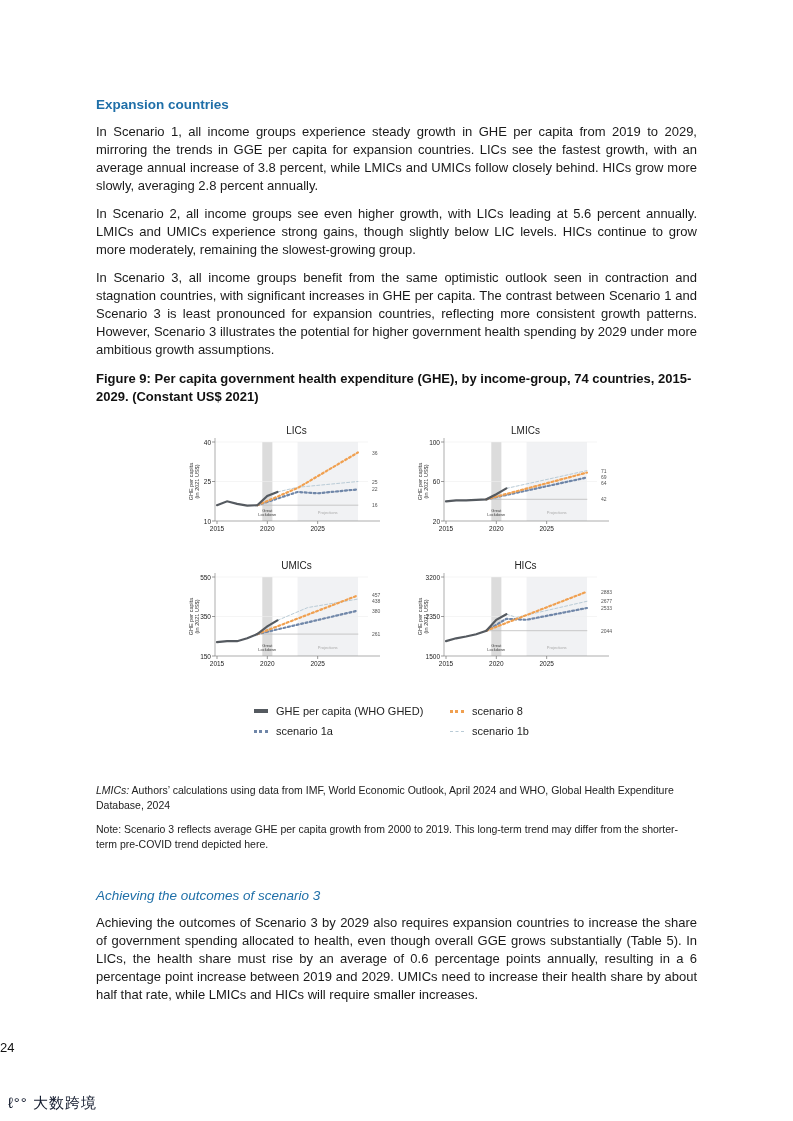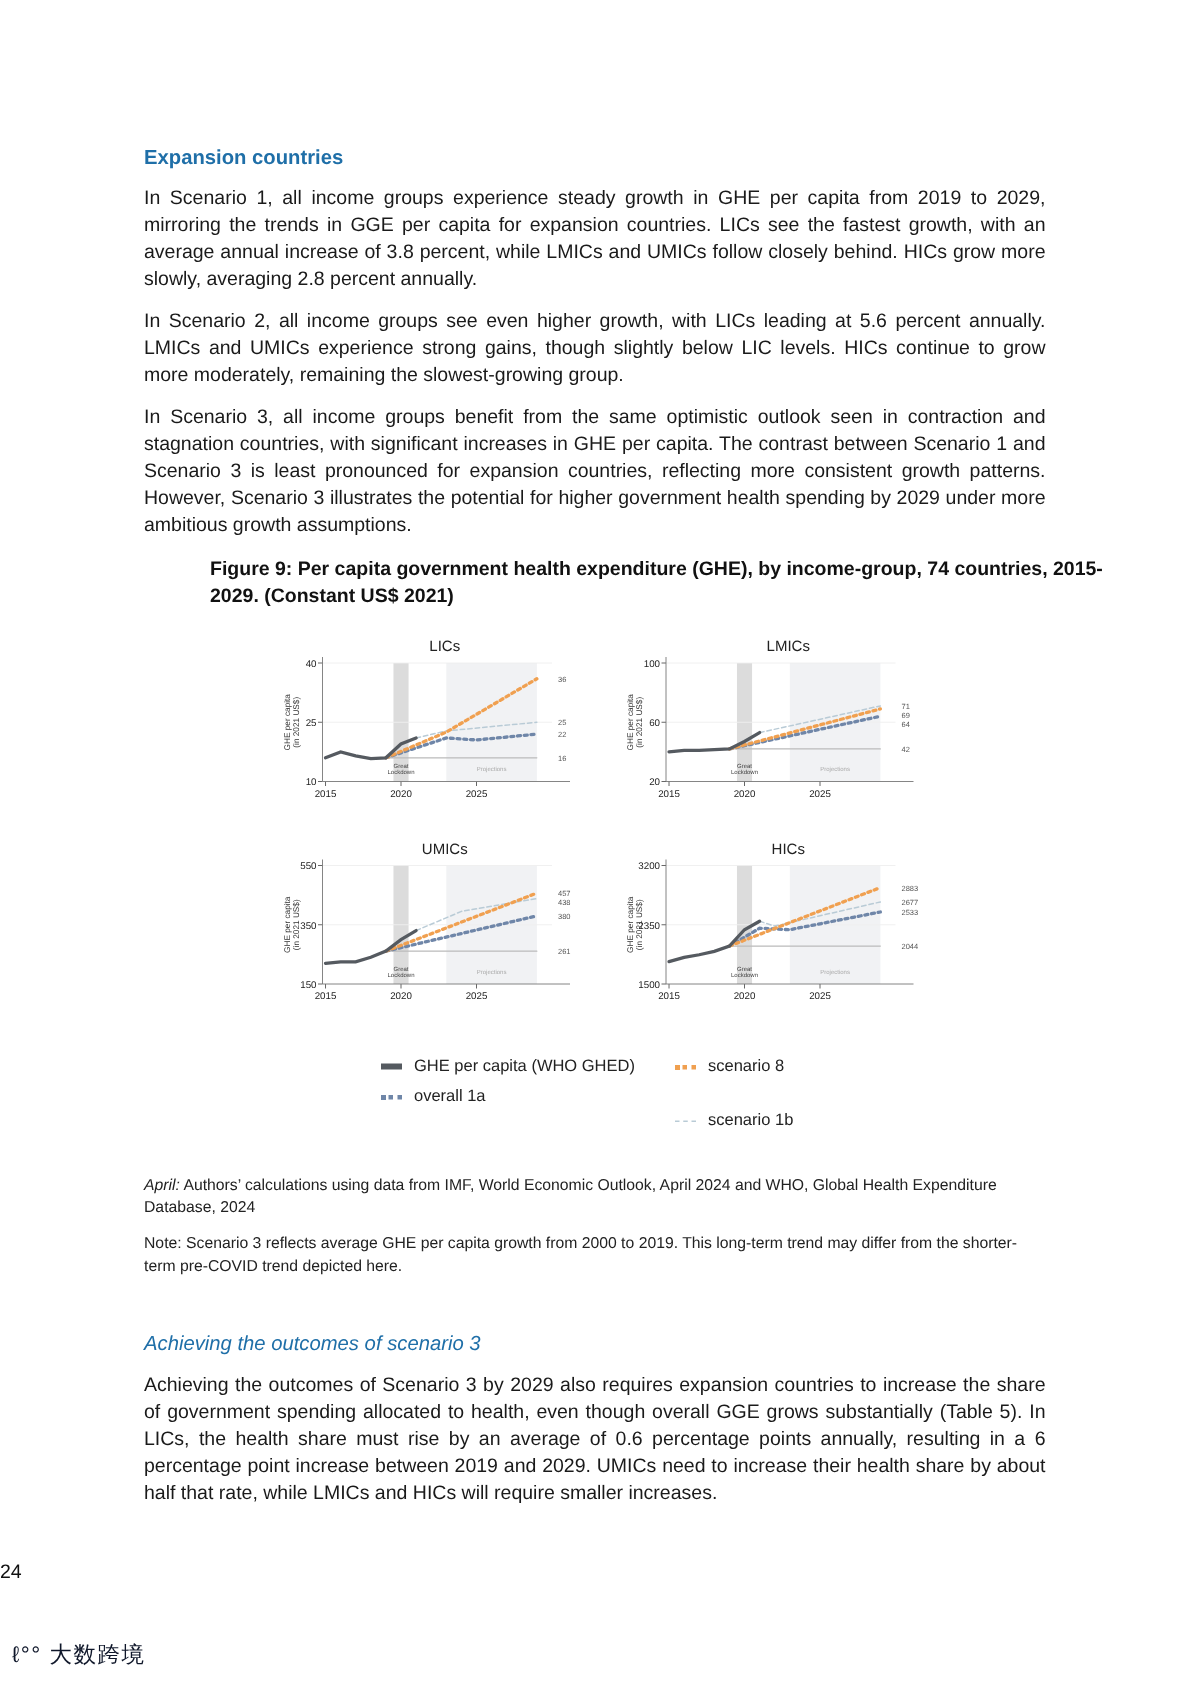--- a/index.html
+++ b/index.html
@@ -1,20 +1,20 @@
 <!DOCTYPE html>
 <html><head>
 <meta charset="utf-8">
 <style>
   html, body { margin: 0; padding: 0; background: #ffffff; }
   body { width: 793px; height: 1121px; position: relative; overflow: hidden; font-family: "Liberation Sans", sans-serif; color: #111; }
   .page { position: absolute; left: 0; top: 0; width: 778px; height: 1121px; }
   .heading { position: absolute; left: 96px; top: 97px; font-size: 13.5px; font-weight: bold; color: #1f6fa8; }
   .para { position: absolute; left: 96px; width: 601px; font-size: 13px; line-height: 18px; text-align: justify; color: #1a1a1a; }
-  .fig-title { position: absolute; left: 96px; top: 370px; width: 601px; font-size: 13px; line-height: 18px; font-weight: bold; color: #111; margin-left: 44px; }
+  .fig-title { position: absolute; left: 96px; top: 370px; width: 601px; font-size: 13px; line-height: 18px; font-weight: bold; color: #111; }
   .chart-wrap { position: absolute; left: 170px; top: 418px; width: 460px; height: 330px; }
   .chart-wrap svg text { font-family: "Liberation Sans", sans-serif; }
   .source { position: absolute; left: 96px; top: 783px; width: 601px; font-size: 10.5px; line-height: 15px; color: #222; }
   .note { position: absolute; left: 96px; top: 822px; width: 601px; font-size: 10.5px; line-height: 15px; color: #222; }
   .subheading { position: absolute; left: 96px; top: 888px; font-size: 13.5px; font-style: italic; color: #1f6fa8; }
   .page-num { position: absolute; left: 0; width: 793px; top: 1040px; text-align: left; font-size: 13px; color: #111; }
   .watermark { position: absolute; left: 8px; top: 1094px; font-size: 15px; color: #0f172a; letter-spacing: 1px; }
   .legend { position: absolute; left: 254px; top: 705px; width: 300px; height: 40px; font-size: 11px; color: #222; text-align: right; }
   .legend .item { position: absolute; display: flex; align-items: center; gap: 8px; }
   .legend .swatch { width: 14px; height: 4px; }
@@ -174,30 +174,30 @@
     <div class="item" style="left:0;top:0">
       <span class="swatch" style="background:#555a60;height:4px"></span>
       <span>GHE per capita (WHO GHED)</span>
     </div>
     <div class="item" style="left:196px;top:0">
       <span class="swatch" style="border-top:3px dotted #f0a050;height:0"></span>
       <span>scenario 8</span>
     </div>
     <div class="item" style="left:0;top:20px">
       <span class="swatch" style="border-top:3px dotted #6f86a8;height:0"></span>
-      <span>overall 1a</span>
-    </div>
-    <div class="item" style="left:196px;top:36px">
+      <span>scenario 1a</span>
+    </div>
+    <div class="item" style="left:196px;top:20px">
       <span class="swatch" style="border-top:1px dashed #b9cbd6;height:0"></span>
       <span>scenario 1b</span>
     </div>
   </div>
 
   <div class="source">
-    <i>April:</i><span> Authors’ calculations using data from IMF, World Economic Outlook, April 2024 and WHO, Global Health Expenditure Database, 2024</span>
+    <i>LMICs:</i><span> Authors’ calculations using data from IMF, World Economic Outlook, April 2024 and WHO, Global Health Expenditure Database, 2024</span>
   </div>
   <div class="note">Note: Scenario 3 reflects average GHE per capita growth from 2000 to 2019. This long-term trend may differ from the shorter-term pre-COVID trend depicted here.</div>
 
   <div class="subheading">Achieving the outcomes of scenario 3</div>
   <div class="para" style="top:914px">Achieving the outcomes of Scenario 3 by 2029 also requires expansion countries to increase the share of government spending allocated to health, even though overall GGE grows substantially (Table 5). In LICs, the health share must rise by an average of 0.6 percentage points annually, resulting in a 6 percentage point increase between 2019 and 2029. UMICs need to increase their health share by about half that rate, while LMICs and HICs will require smaller increases.</div>
 
   <div class="page-num">24</div>
   <div class="watermark"><span>ℓ°°</span> <span>大数跨境</span></div>
 </div>
 

